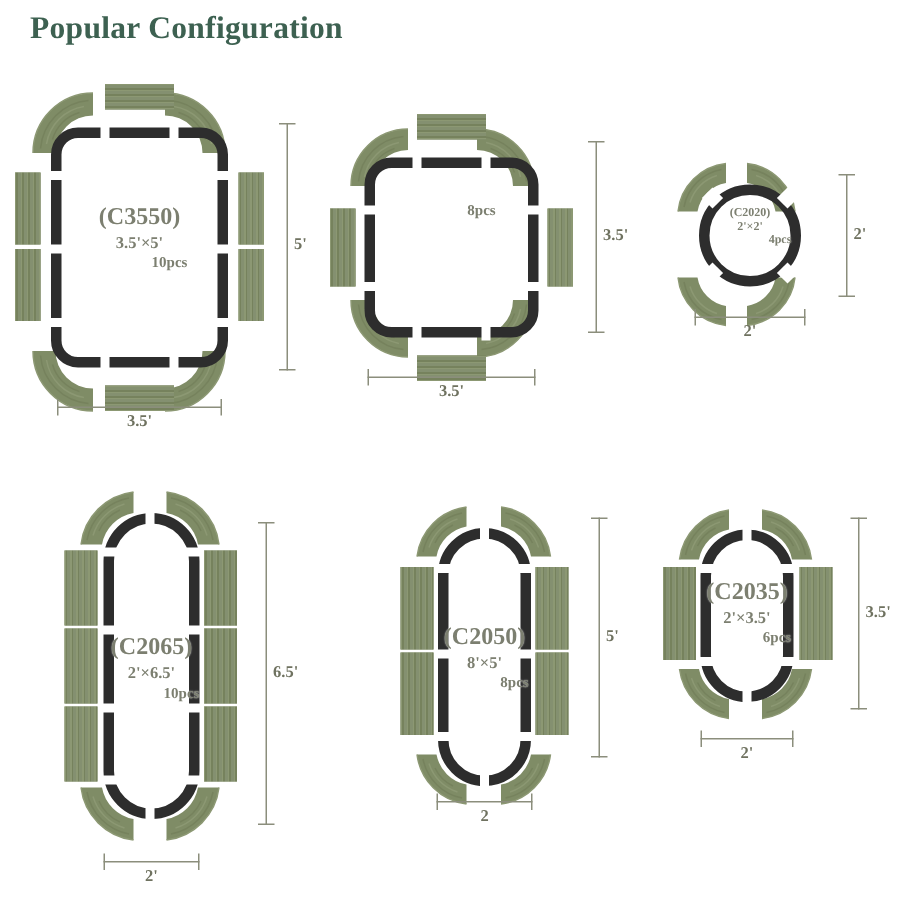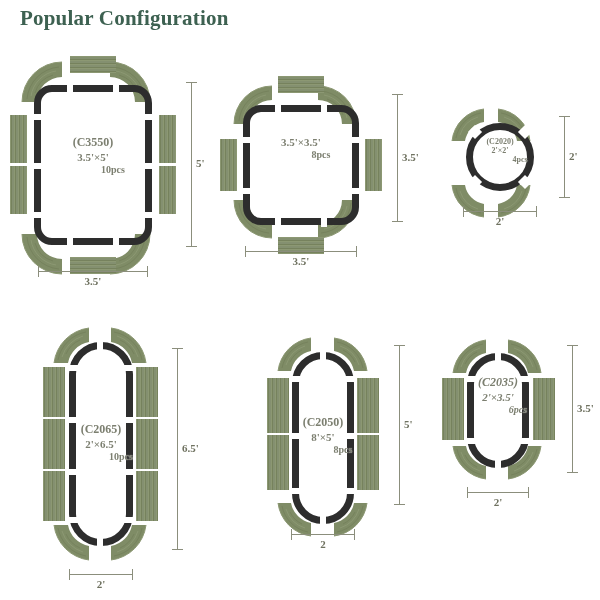--- a/index.html
+++ b/index.html
@@ -63,21 +63,21 @@
   .label{
     position:absolute;
     text-align:center;
     color:#7c7f70;
     font-family:"Liberation Serif", serif;
     font-weight:bold;
     line-height:1.28;
     white-space:nowrap;
     text-shadow:0 0 1px rgba(255,255,255,.9);
   }
-  .label .code{font-size:12px;}
+  .label .code{font-size:16px;}
   .label .size{font-size:11px;}
   .label .pcs{font-size:10px;margin-left:40px;}
 
   
   .dim{position:absolute;}
   .dim .line{position:absolute;background:#8b8e7c;}
   .dim .cap{position:absolute;background:#8b8e7c;}
   .dim .txt{
     position:absolute;
     color:#6f7260;
@@ -223,21 +223,20 @@
     <div class="gap" style="left:63px;top:51px;width:6px;height:11px;"></div>
     <div class="gap" style="left:109px;top:51px;width:6px;height:11px;"></div>
     <div class="gap" style="left:63px;top:164px;width:6px;height:11px;"></div>
     <div class="gap" style="left:109px;top:164px;width:6px;height:11px;"></div>
     <div class="gap" style="left:29px;top:85px;width:11px;height:6px;"></div>
     <div class="gap" style="left:29px;top:136px;width:11px;height:6px;"></div>
     <div class="gap" style="left:138px;top:85px;width:11px;height:6px;"></div>
     <div class="gap" style="left:138px;top:136px;width:11px;height:6px;"></div>
 
     <div class="label" style="left:31px;top:83px;width:116px;">
-      <div class="size">3.5'×3.5'</div>
       <div class="pcs">8pcs</div>
     </div>
 
     <div class="dim" style="left:33px;top:190px;width:120px;height:30px;">
       <div class="line" style="left:0px;top:9px;width:112px;height:1px;"></div>
       <div class="cap" style="left:0px;top:4px;width:1px;height:11px;"></div>
       <div class="cap" style="left:111px;top:4px;width:1px;height:11px;"></div>
       <div class="txt" style="left:0px;top:13px;width:112px;text-align:center;">3.5'</div>
     </div>
     <div class="dim" style="left:176px;top:42px;width:30px;height:140px;">
@@ -504,21 +503,21 @@
     <div class="piece vstripe" style="left:108px;top:53px;width:22px;height:62px;"></div>
 
     <div class="frame pill" style="left:42px;top:28px;width:62px;height:115px;"></div>
     <div class="gap" style="left:70px;top:26px;width:6px;height:11px;"></div>
     <div class="gap" style="left:70px;top:134px;width:6px;height:11px;"></div>
     <div class="gap" style="left:40px;top:51px;width:11px;height:6px;"></div>
     <div class="gap" style="left:40px;top:113px;width:11px;height:6px;"></div>
     <div class="gap" style="left:95px;top:51px;width:11px;height:6px;"></div>
     <div class="gap" style="left:95px;top:113px;width:11px;height:6px;"></div>
 
-    <div class="label" style="left:28px;top:50px;width:90px;font-style:italic;">
+    <div class="label" style="left:28px;top:60px;width:90px;">
       <div class="code">(C2035)</div>
       <div class="size">2'×3.5'</div>
       <div class="pcs">6pcs</div>
     </div>
 
     <div class="dim" style="left:42px;top:158px;width:90px;height:30px;">
       <div class="line" style="left:0px;top:9px;width:62px;height:1px;"></div>
       <div class="cap" style="left:0px;top:4px;width:1px;height:11px;"></div>
       <div class="cap" style="left:61px;top:4px;width:1px;height:11px;"></div>
       <div class="txt" style="left:0px;top:13px;width:62px;text-align:center;">2'</div>

